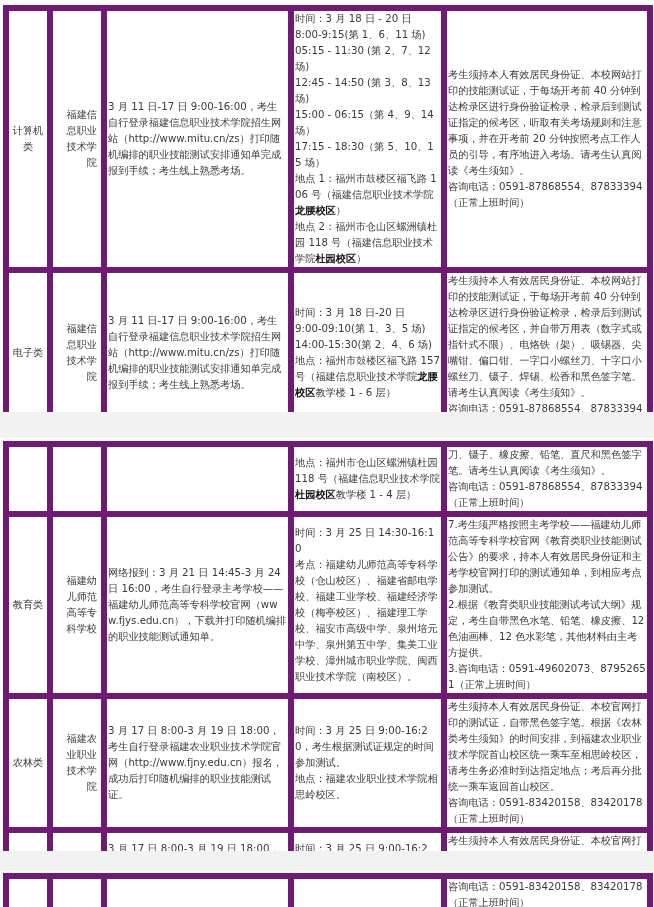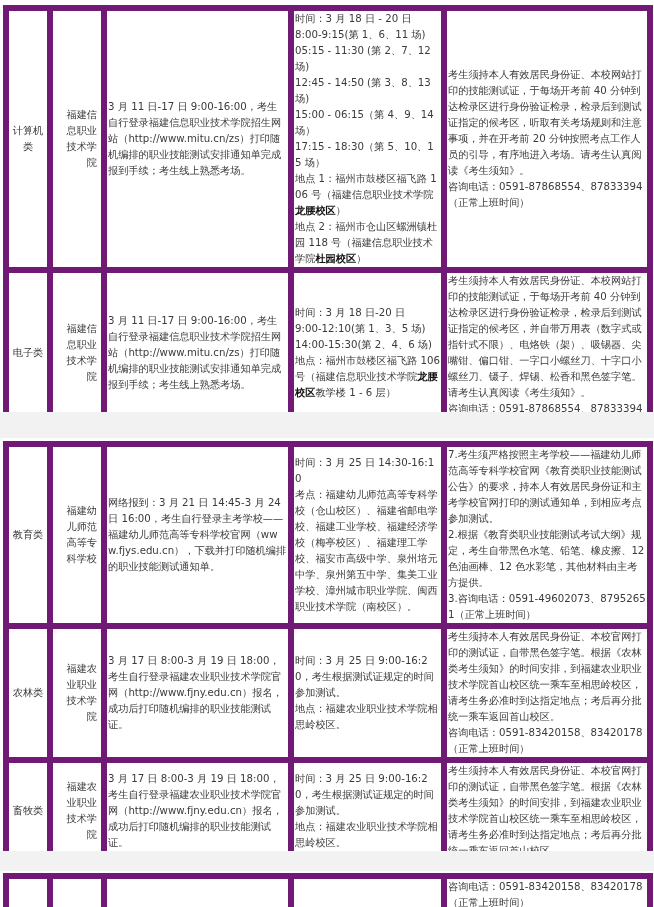--- a/index.html
+++ b/index.html
@@ -48,23 +48,23 @@
       <span class="line">考生须持本人有效居民身份证、本校网站打印的技能测试证，于每场开考前 40 分钟到达检录区进行身份验证检录，检录后到测试证指定的候考区，听取有关考场规则和注意事项，并在开考前 20 分钟按照考点工作人员的引导，有序地进入考场。请考生认真阅读《考生须知》。</span>
       <span class="line">咨询电话：0591-87868554、87833394（正常上班时间）</span>
     </td>
   </tr>
   <tr style="height:147px;">
     <td class="cat">电子类</td>
     <td class="school">福建信息职业技术学院</td>
     <td>3 月 11 日-17 日 9:00-16:00，考生自行登录福建信息职业技术学院招生网站（http://www.mitu.cn/zs）打印随机编排的职业技能测试安排通知单完成报到手续；考生线上熟悉考场。</td>
     <td>
       <span class="line">时间：3 月 18 日-20 日</span>
-      <span class="line">9:00-12:10(第 1、3、5 场)</span>
+      <span class="line">9:00-09:10(第 1、3、5 场)</span>
       <span class="line">14:00-15:30(第 2、4、6 场)</span>
-      <span class="line"><span>地点：福州市鼓楼区福飞路 106 号（福建信息职业技术学院</span><b>龙腰校区</b><span>教学楼 1 - 6 层）</span></span>
+      <span class="line"><span>地点：福州市鼓楼区福飞路 157 号（福建信息职业技术学院</span><b>龙腰校区</b><span>教学楼 1 - 6 层）</span></span>
     </td>
     <td>
       <span class="line">考生须持本人有效居民身份证、本校网站打印的技能测试证，于每场开考前 40 分钟到达检录区进行身份验证检录，检录后到测试证指定的候考区，并自带万用表（数字式或指针式不限）、电烙铁（架）、吸锡器、尖嘴钳、偏口钳、一字口小螺丝刀、十字口小螺丝刀、镊子、焊锡、松香和黑色签字笔。请考生认真阅读《考生须知》。</span>
       <span class="line">咨询电话：0591-87868554、87833394（正常上班时间）</span>
     </td>
   </tr>
   <tr style="height:100px;">
     <td class="cat">电工类</td>
     <td class="school">福建信息职业技术学院</td>
     <td>3 月 11 日-17 日 9:00-16:00，考生自行登录福建信息职业技术学院招生网站（http://www.mitu.cn/zs）打印随机编排的职业技能测试安排通知单完成报到手续；考生线上熟悉考场。</td>
@@ -85,20 +85,32 @@
 <div class="page" style="top:438px;height:413px;"></div>
 <table style="top:441px;">
   <colgroup>
       <col class="c1">
       <col class="c2">
       <col class="c3">
       <col class="c4">
       <col class="c5">
     </colgroup>
   <tbody>
+      <tr style="height:66px;">
+    <td></td>
+    <td></td>
+    <td></td>
+    <td>
+      <span class="line"><span>地点：福州市仓山区螺洲镇杜园 118 号（福建信息职业技术学院</span><b>杜园校区</b><span>教学楼 1 - 4 层）</span></span>
+    </td>
+    <td>
+      <span class="line">刀、镊子、橡皮擦、铅笔、直尺和黑色签字笔。请考生认真阅读《考生须知》。</span>
+      <span class="line">咨询电话：0591-87868554、87833394（正常上班时间）</span>
+    </td>
+  </tr>
   <tr style="height:146px;">
     <td class="cat">教育类</td>
     <td class="school">福建幼儿师范高等专科学校</td>
     <td>网络报到：3 月 21 日 14:45-3 月 24 日 16:00，考生自行登录主考学校——福建幼儿师范高等专科学校官网（www.fjys.edu.cn），下载并打印随机编排的职业技能测试通知单。</td>
     <td>
       <span class="line">时间：3 月 25 日 14:30-16:10</span>
       <span class="line">考点：福建幼儿师范高等专科学校（仓山校区）、福建省邮电学校、福建工业学校、福建经济学校（梅亭校区）、福建理工学校、福安市高级中学、泉州培元中学、泉州第五中学、集美工业学校、漳州城市职业学院、闽西职业技术学院（南校区）。</span>
     </td>
     <td>
       <span class="line">7.考生须严格按照主考学校——福建幼儿师范高等专科学校官网《教育类职业技能测试公告》的要求，持本人有效居民身份证和主考学校官网打印的测试通知单，到相应考点参加测试。</span>

